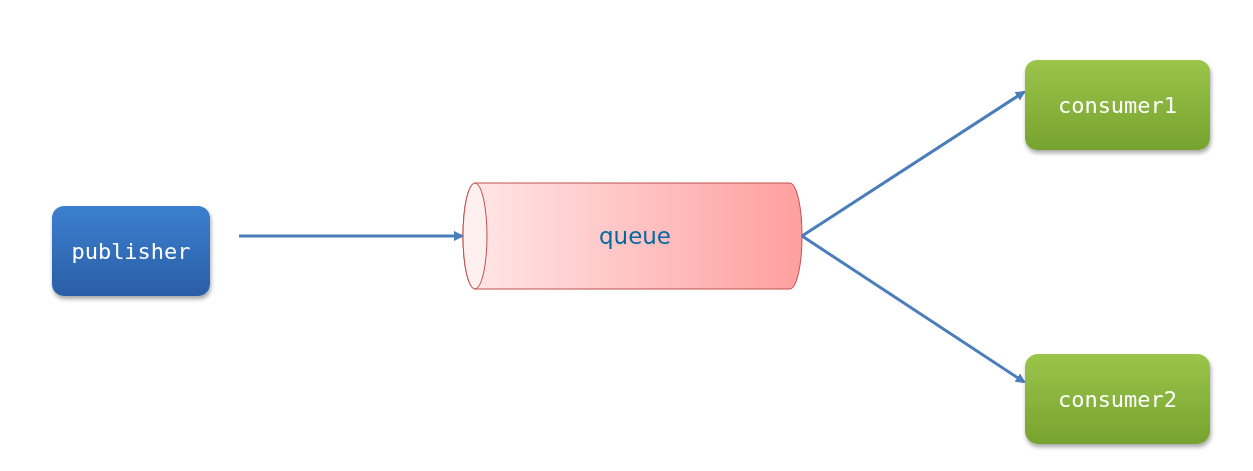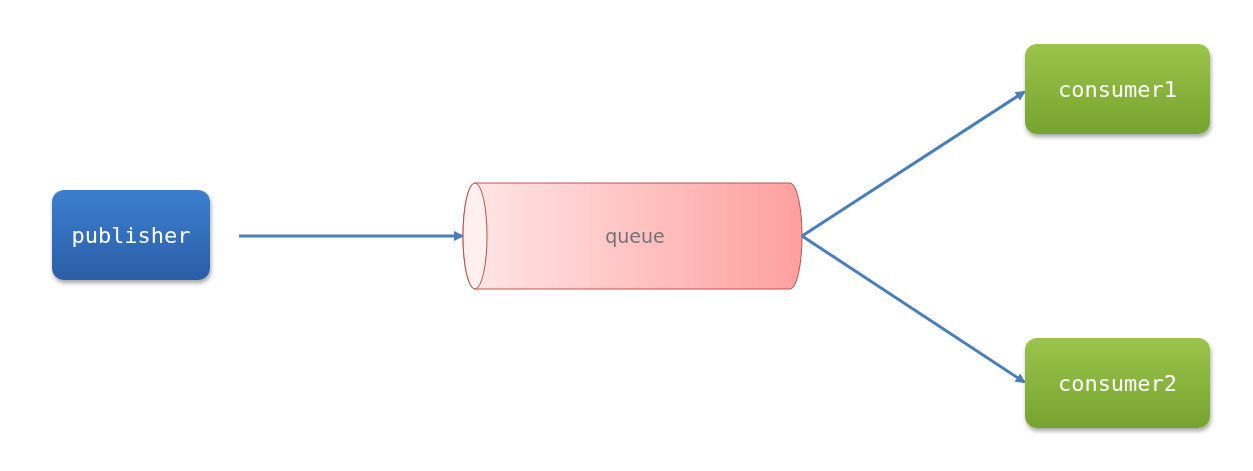--- a/index.html
+++ b/index.html
@@ -1,22 +1,22 @@
 <!DOCTYPE html>
 <html><head>
 <meta charset="utf-8">
 <style>
   html, body { margin:0; padding:0; background:#ffffff; }
   body { width:1253px; height:471px; position:relative; overflow:hidden; font-family:"DejaVu Sans Mono", monospace; }
-  .node { position:absolute; border-radius:12px; display:flex; align-items:center; justify-content:center; color:#ffffff; font-size:22px; box-shadow: 1px 3px 4px rgba(0,0,0,0.35); }
+  .node { position:absolute; border-radius:12px; display:flex; align-items:center; justify-content:center; color:#ffffff; font-size:22px; box-shadow: 1px 3px 4px rgba(0,0,0,0.35); margin-top: 16px; }
   .pub { left:52px; top:190px; width:158px; height:90px; background:linear-gradient(to bottom,#3c7fcf,#2a5ea6); }
   .con1 { left:1025px; top:44px; width:185px; height:90px; background:linear-gradient(to bottom,#9bc44a,#76a32f); }
-  .con2 { left:1025px; top:338px; width:185px; height:90px; background:linear-gradient(to bottom,#9bc44a,#76a32f); }
+  .con2 { left:1025px; top:338px; width:185px; height:90px; background:linear-gradient(to bottom,#9bc44a,#76a32f);border-radius:13px; }
   svg.lines { position:absolute; left:0; top:0; }
-  .queue-label { position:absolute; left:470px; top:183px; width:330px; height:106px; display:flex; align-items:center; justify-content:center; font-family:"DejaVu Sans", sans-serif; font-size:19px; color:#737373; }
+  .queue-label { position:absolute; left:470px; top:183px; width:330px; height:106px; display:flex; align-items:center; justify-content:center; font-family:"DejaVu Sans", sans-serif; font-size:23px; color:#0369a1; }
 </style>
 </head>
 <body>
 
 <svg class="lines" width="1253" height="471">
   <defs>
     <linearGradient id="qgrad" x1="0" x2="1" y1="0" y2="0">
       <stop offset="0" stop-color="#ffe8e8"></stop>
       <stop offset="1" stop-color="#ff9f9f"></stop>
     </linearGradient>

